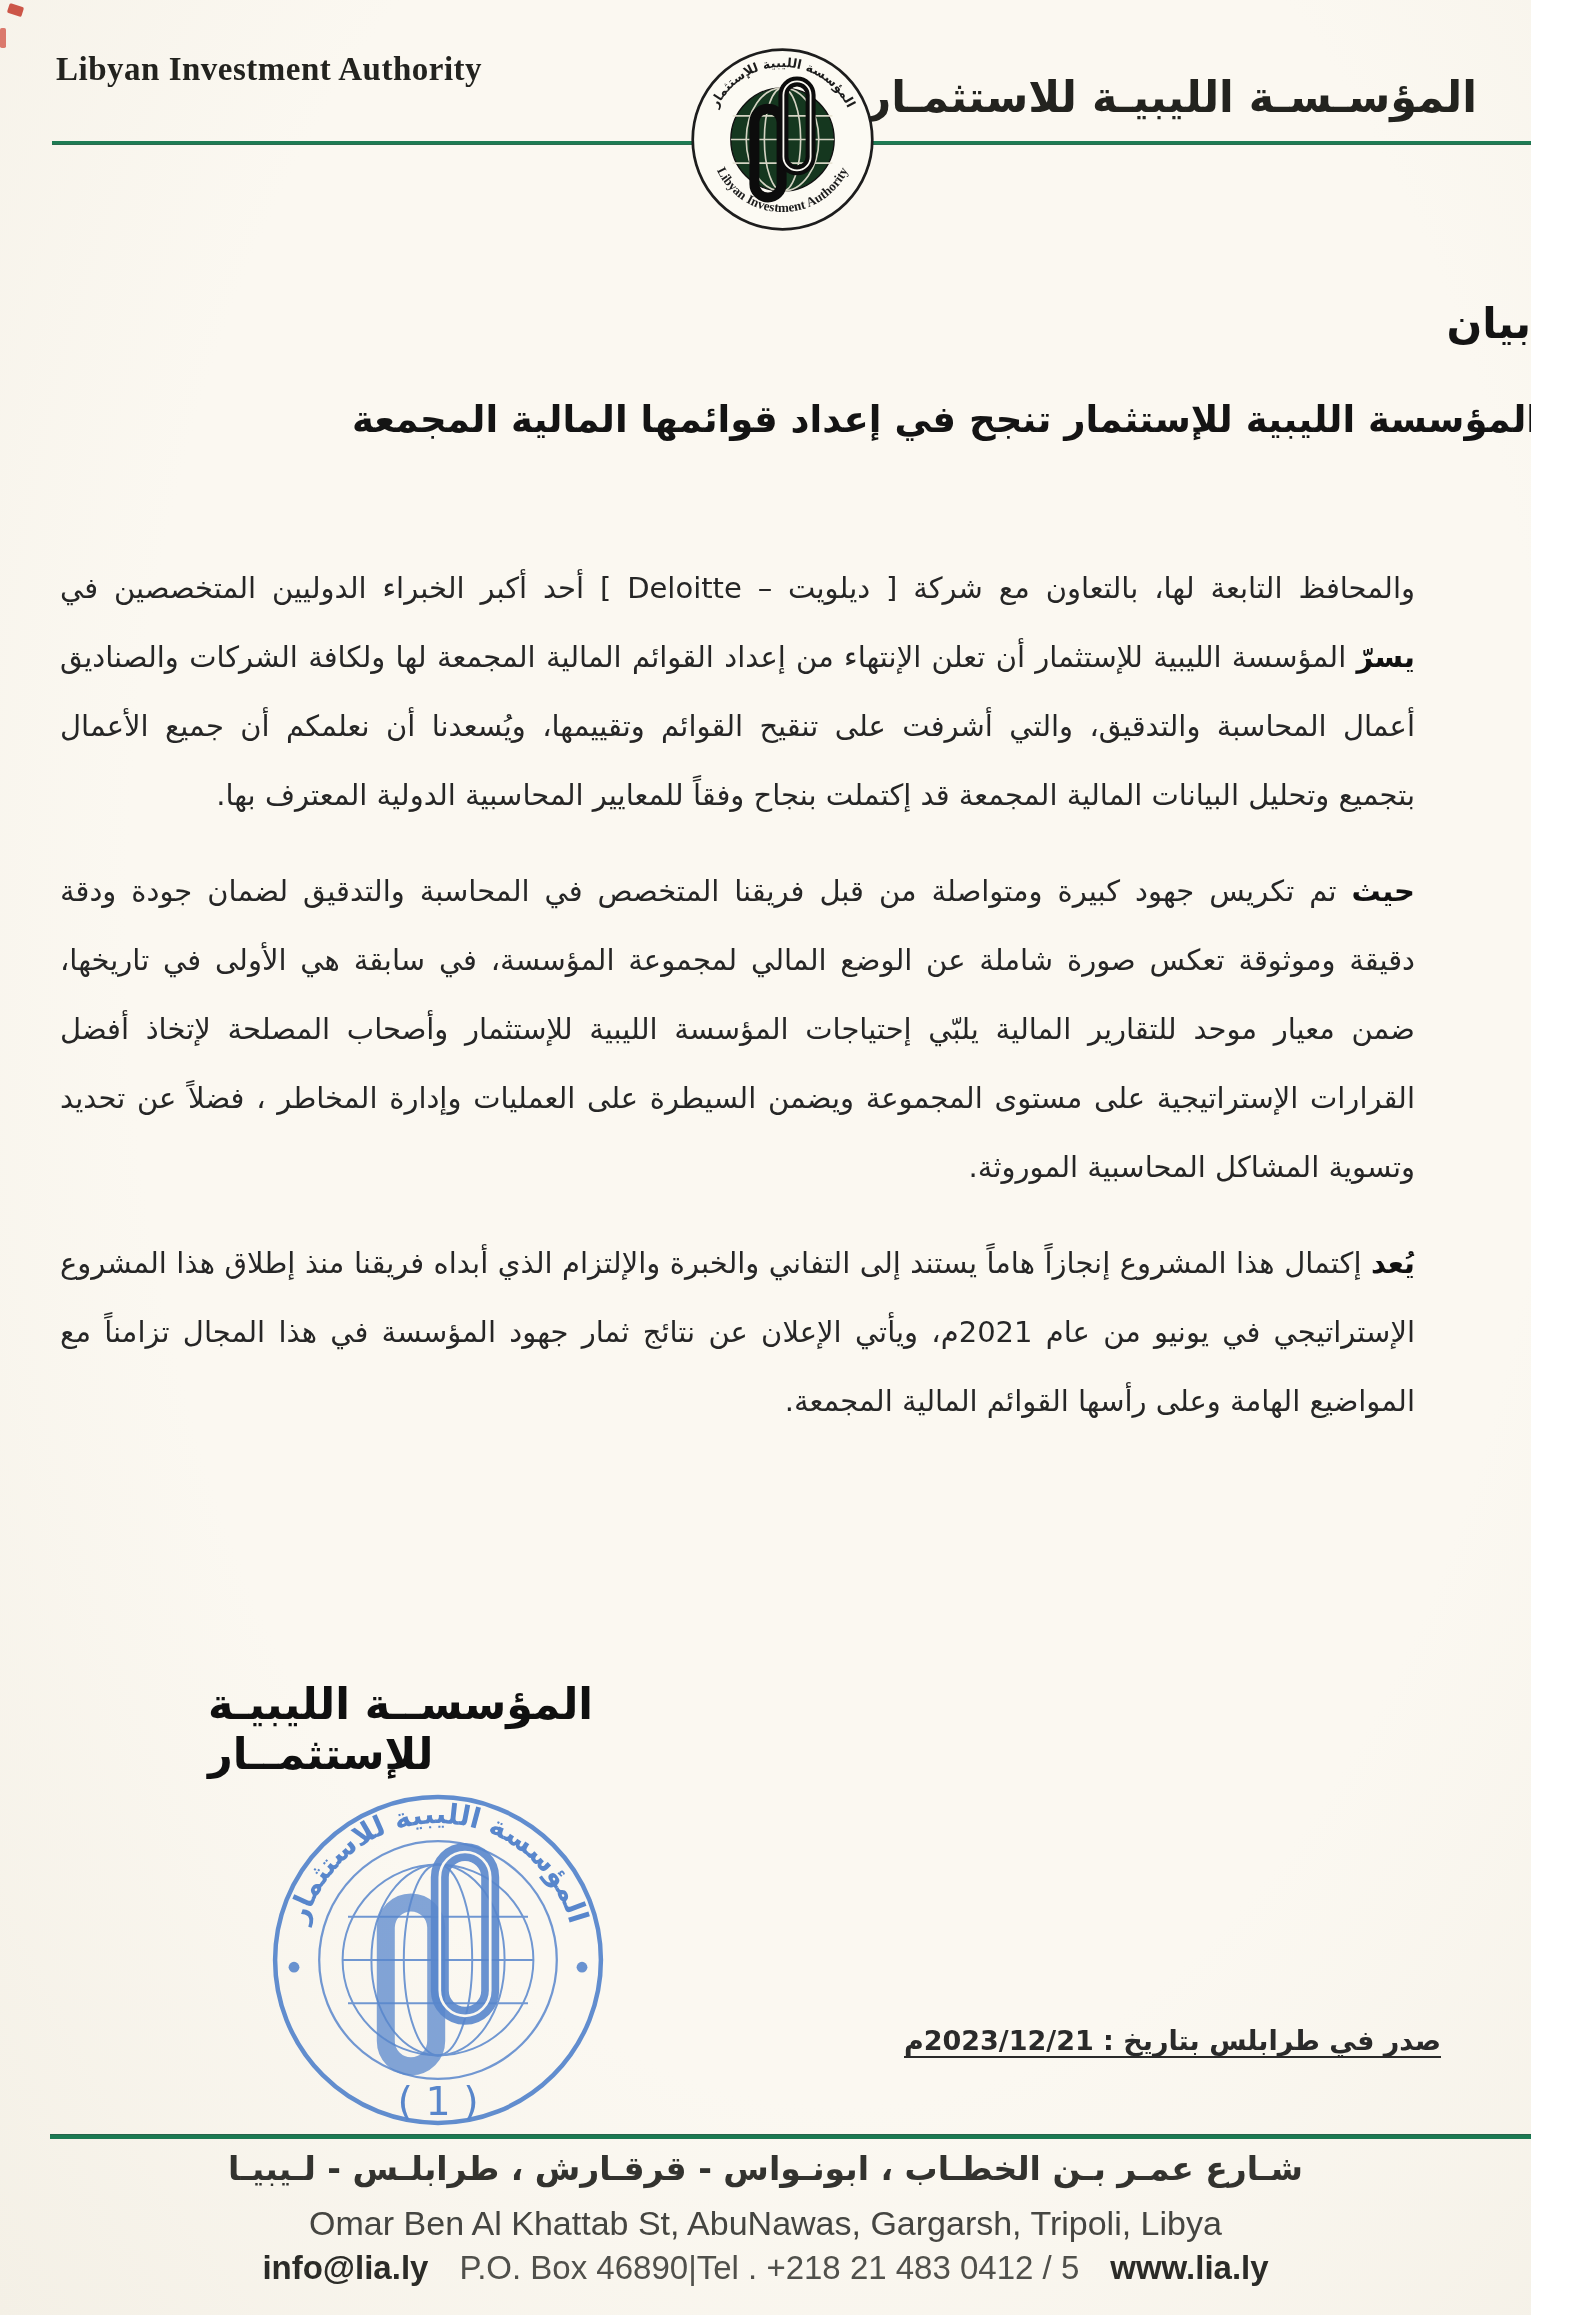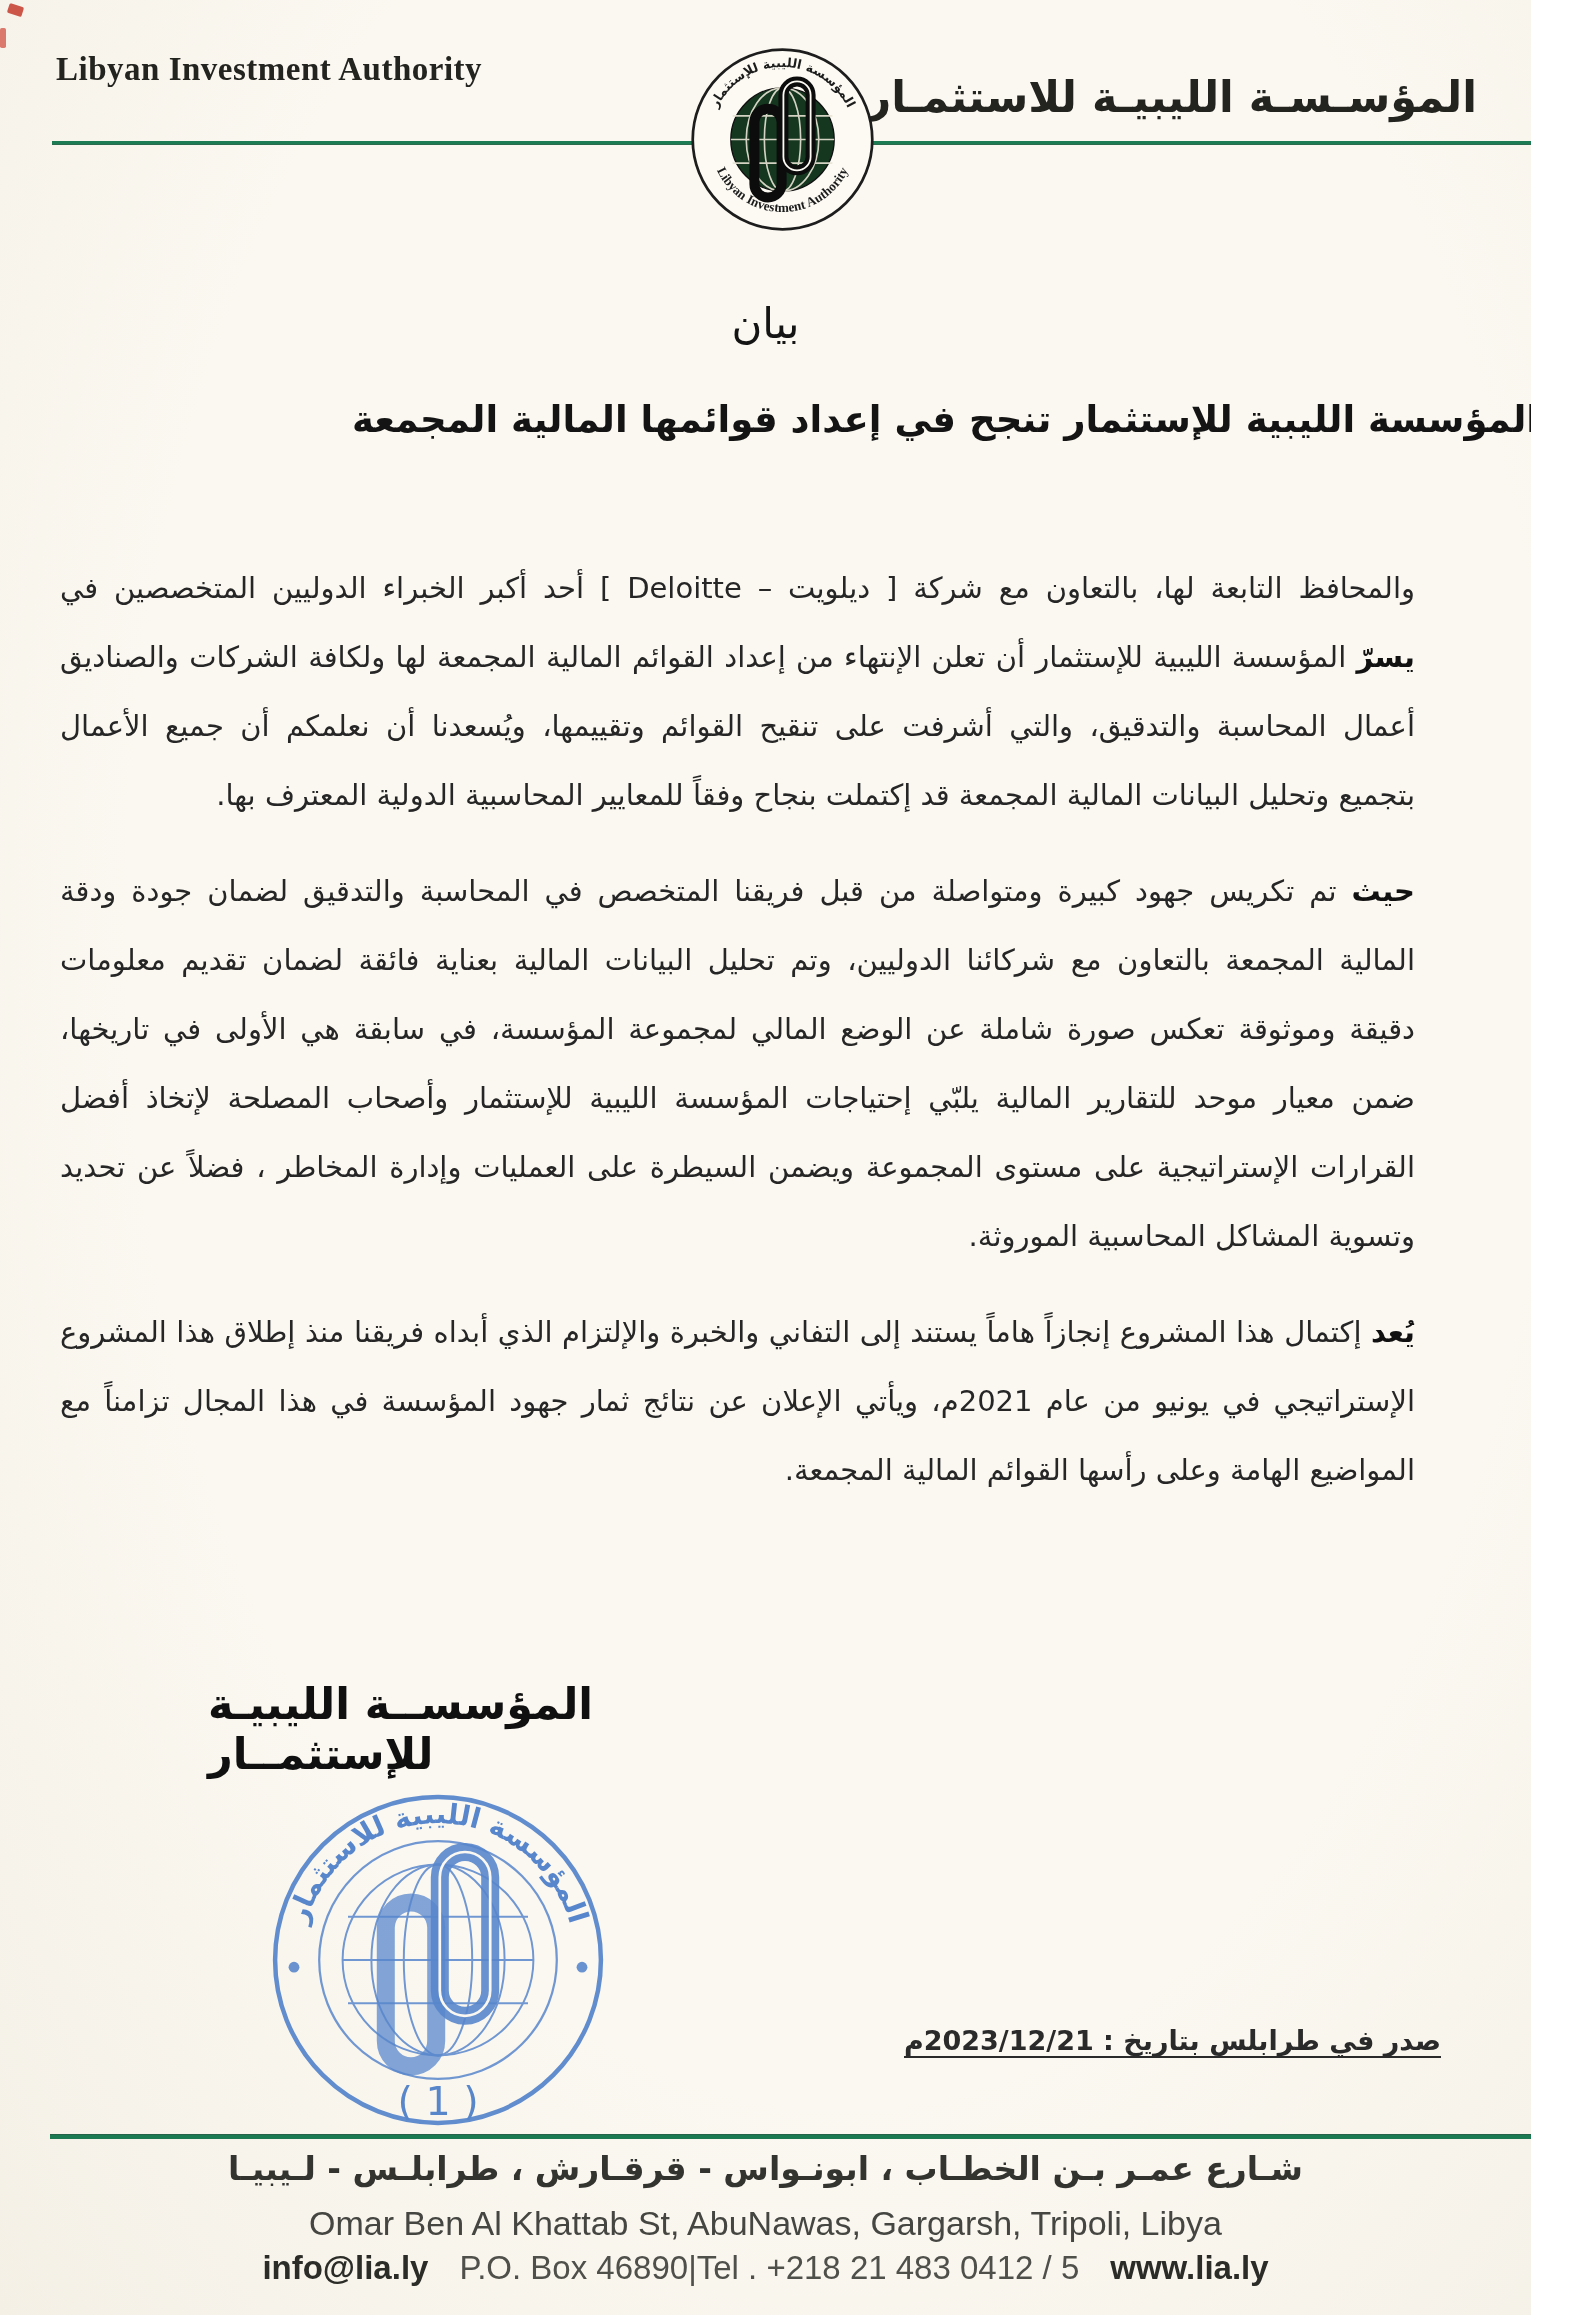--- a/index.html
+++ b/index.html
@@ -17,21 +17,21 @@
   .art1{left:8.1px;top:5.4px;width:14.5px;height:10px;background:#c43a2c;opacity:.85;transform:rotate(18deg);}
   .art2{left:0px;top:28px;width:6.3px;height:20px;background:#cf4436;opacity:.7;}
 
   
   .hdr-rule{position:absolute;left:52px;top:141px;width:1482px;height:2.7px;background:#1e7c54;box-shadow:0 0.9px 0 #145c3d;}
   .hdr-en{position:absolute;left:56px;top:51px;font-family:"Liberation Serif", serif;font-weight:700;font-size:33px;color:#23231f;letter-spacing:0.5px;}
   .hdr-ar{position:absolute;right:54px;top:72px;font-size:43px;font-weight:700;color:#23231f;direction:rtl;}
   .logo-wrap{position:absolute;left:690px;top:47px;width:185px;height:185px;z-index:3;}
 
   
-  .heading{position:absolute;left:0;top:299px;width:100%;text-align:center;font-size:42px;font-weight:400;color:#141414;direction:rtl;}
+  .heading{position:absolute;left:0;top:299px;width:100%;text-align:right;font-size:42px;font-weight:700;color:#141414;direction:rtl;}
   .subheading{position:absolute;left:8px;top:398px;width:100%;font-size:37px;font-weight:700;color:#141414;direction:rtl;}
 
   
   .body-text{position:absolute;right:116px;top:554px;width:1355px;direction:rtl;}
   .paragraph{margin:0 0 27px 0;}
   .line{
     height:69px;line-height:69px;font-size:29px;color:#262626;
     text-align:justify;text-align-last:justify;overflow:hidden;
   }
   .line.last{text-align-last:right;}
@@ -110,21 +110,20 @@
 
   <div class="body-text">
       <div class="paragraph">
         <div class="line">والمحافظ التابعة لها، بالتعاون مع شركة [ ديلويت – Deloitte ] أحد أكبر الخبراء الدوليين المتخصصين في</div>
         <div class="line"><b class="lead">يسرّ</b> المؤسسة الليبية للإستثمار أن تعلن الإنتهاء من إعداد القوائم المالية المجمعة لها ولكافة الشركات والصناديق</div>
         <div class="line">أعمال المحاسبة والتدقيق، والتي أشرفت على تنقيح القوائم وتقييمها، ويُسعدنا أن نعلمكم أن جميع الأعمال المتعلقة</div>
         <div class="line last">بتجميع وتحليل البيانات المالية المجمعة قد إكتملت بنجاح وفقاً للمعايير المحاسبية الدولية المعترف بها.</div>
       </div>
       <div class="paragraph">
         <div class="line"><b class="lead">حيث</b> تم تكريس جهود كبيرة ومتواصلة من قبل فريقنا المتخصص في المحاسبة والتدقيق لضمان جودة ودقة القوائم</div>
-        <div class="line">المالية المجمعة بالتعاون مع شركائنا الدوليين، وتم تحليل البيانات المالية بعناية فائقة لضمان تقديم معلومات</div>
         <div class="line">دقيقة وموثوقة تعكس صورة شاملة عن الوضع المالي لمجموعة المؤسسة، في سابقة هي الأولى في تاريخها،</div>
         <div class="line">ضمن معيار موحد للتقارير المالية يلبّي إحتياجات المؤسسة الليبية للإستثمار وأصحاب المصلحة لإتخاذ أفضل</div>
         <div class="line">القرارات الإستراتيجية على مستوى المجموعة ويضمن السيطرة على العمليات وإدارة المخاطر ، فضلاً عن تحديد</div>
         <div class="line last">وتسوية المشاكل المحاسبية الموروثة.</div>
       </div>
       <div class="paragraph">
         <div class="line"><b class="lead">يُعد</b> إكتمال هذا المشروع إنجازاً هاماً يستند إلى التفاني والخبرة والإلتزام الذي أبداه فريقنا منذ إطلاق هذا المشروع</div>
         <div class="line">الإستراتيجي في يونيو من عام 2021م، ويأتي الإعلان عن نتائج ثمار جهود المؤسسة في هذا المجال تزامناً مع</div>
         <div class="line last">المواضيع الهامة وعلى رأسها القوائم المالية المجمعة.</div>
       </div>

